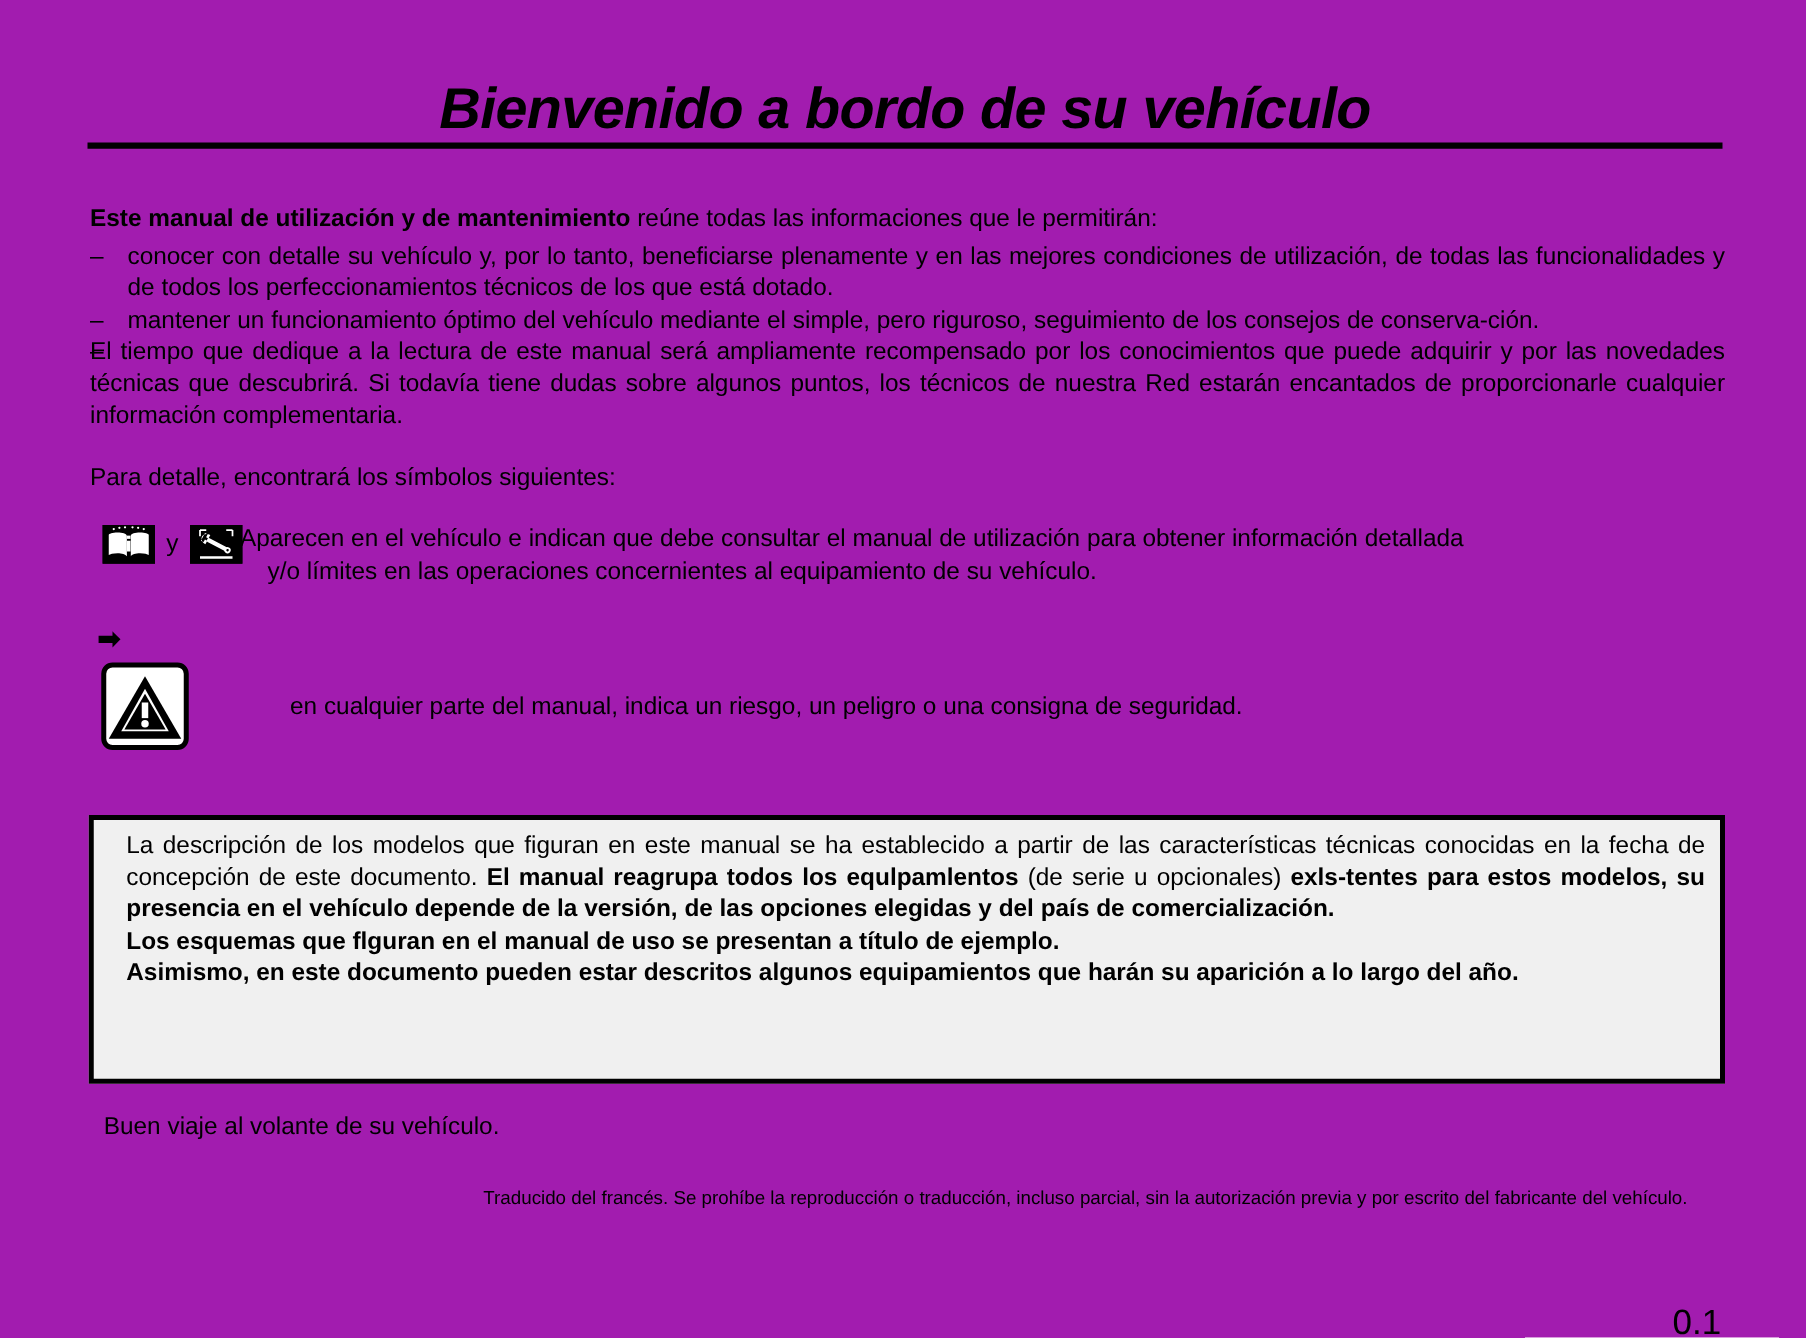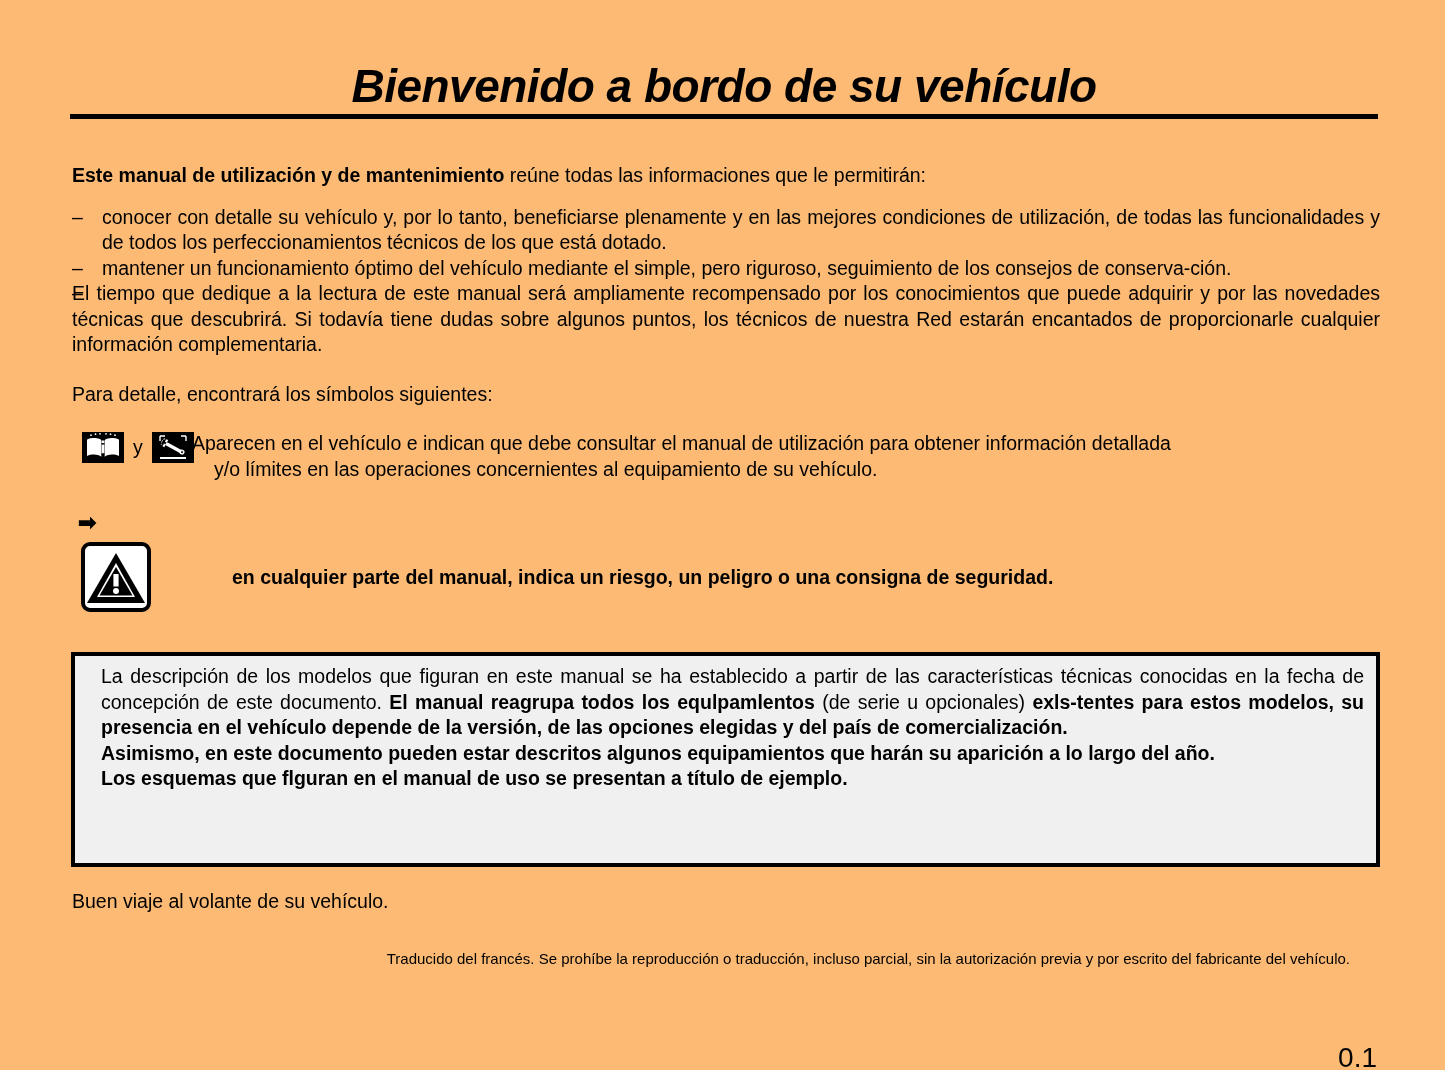--- a/index.html
+++ b/index.html
@@ -11,21 +11,21 @@
     width: 1445px;
     height: 1070px;
     font-family: "Liberation Sans", sans-serif;
     color: #000000;
     overflow: hidden;
   }
   .page {
     position: relative;
     width: 1445px;
     height: 1070px;
-    background: #fdba74;
+    background: #a21caf;
   }
 
   
   .title-block {
     position: absolute;
     left: 70px;
     top: 62px;
     width: 1308px;
   }
   .doc-title {
@@ -52,21 +52,21 @@
     top: 163px;
     width: 1308px;
     font-size: 19.5px;
     line-height: 25.5px;
   }
   .para {
     margin: 0;
     text-align: justify;
     text-justify: inter-word;
   }
-  .para.lead { margin-bottom: 16px; }
+  .para.lead { margin-bottom: 4px; }
   b, .bold { font-weight: bold; }
 
   .dash-list {
     margin: 0;
     padding: 0;
     list-style: none;
   }
   .dash-item {
     position: relative;
     padding-left: 30px;
@@ -147,21 +147,21 @@
     height: 70px;
     border: 4px solid #000000;
     border-radius: 9px;
     box-sizing: border-box;
     background: #ffffff;
   }
   .warn-text {
     display: block;
     margin-left: 160px;
     padding-top: 23px;
-    font-weight: bold;
+    font-weight: normal;
     font-size: 19.5px;
   }
 
   
   .notice-box {
     position: absolute;
     left: 71px;
     top: 652px;
     width: 1309px;
     height: 215px;
@@ -175,21 +175,21 @@
   .notice-box p {
     margin: 0;
     text-align: justify;
     text-justify: inter-word;
   }
   .notice-box p.noj { text-align: left; }
 
   
   .closing {
     position: absolute;
-    left: 72px;
+    left: 83px;
     top: 890px;
     font-size: 19.5px;
   }
   .copyright {
     position: absolute;
     left: 100px;
     top: 950px;
     width: 1250px;
     font-size: 15px;
     text-align: right;
@@ -299,21 +299,21 @@
           <circle cx="31" cy="45" r="3.0" fill="#ffffff"></circle>
         </svg>
       </span>
       <span class="warn-text">en cualquier parte del manual, indica un riesgo, un peligro o una consigna de seguridad.</span>
     </div>
 
   </div>
 
   <div class="notice-box">
     <p><span>La descripción de los modelos que figuran en este manual se ha establecido a partir de las características técnicas conocidas en la fecha de concepción de este documento. </span><b>El manual reagrupa todos los equlpamlentos</b><span> (de serie u opcionales) </span><b>exls-tentes para estos modelos, su presencia en el vehículo depende de la versión, de las opciones elegidas y del país de comercialización.</b></p>
+    <p class="noj"><b>Los esquemas que flguran en el manual de uso se presentan a título de ejemplo.</b></p>
     <p class="noj"><b>Asimismo, en este documento pueden estar descritos algunos equipamientos que harán su aparición a lo largo del año.</b></p>
-    <p class="noj"><b>Los esquemas que flguran en el manual de uso se presentan a título de ejemplo.</b></p>
   </div>
 
   <div class="closing">Buen viaje al volante de su vehículo.</div>
   <div class="copyright">Traducido del francés. Se prohíbe la reproducción o traducción, incluso parcial, sin la autorización previa y por escrito del fabricante del vehículo.</div>
   <div class="page-number">0.1</div>
 
 </div>
 
 </body></html>

